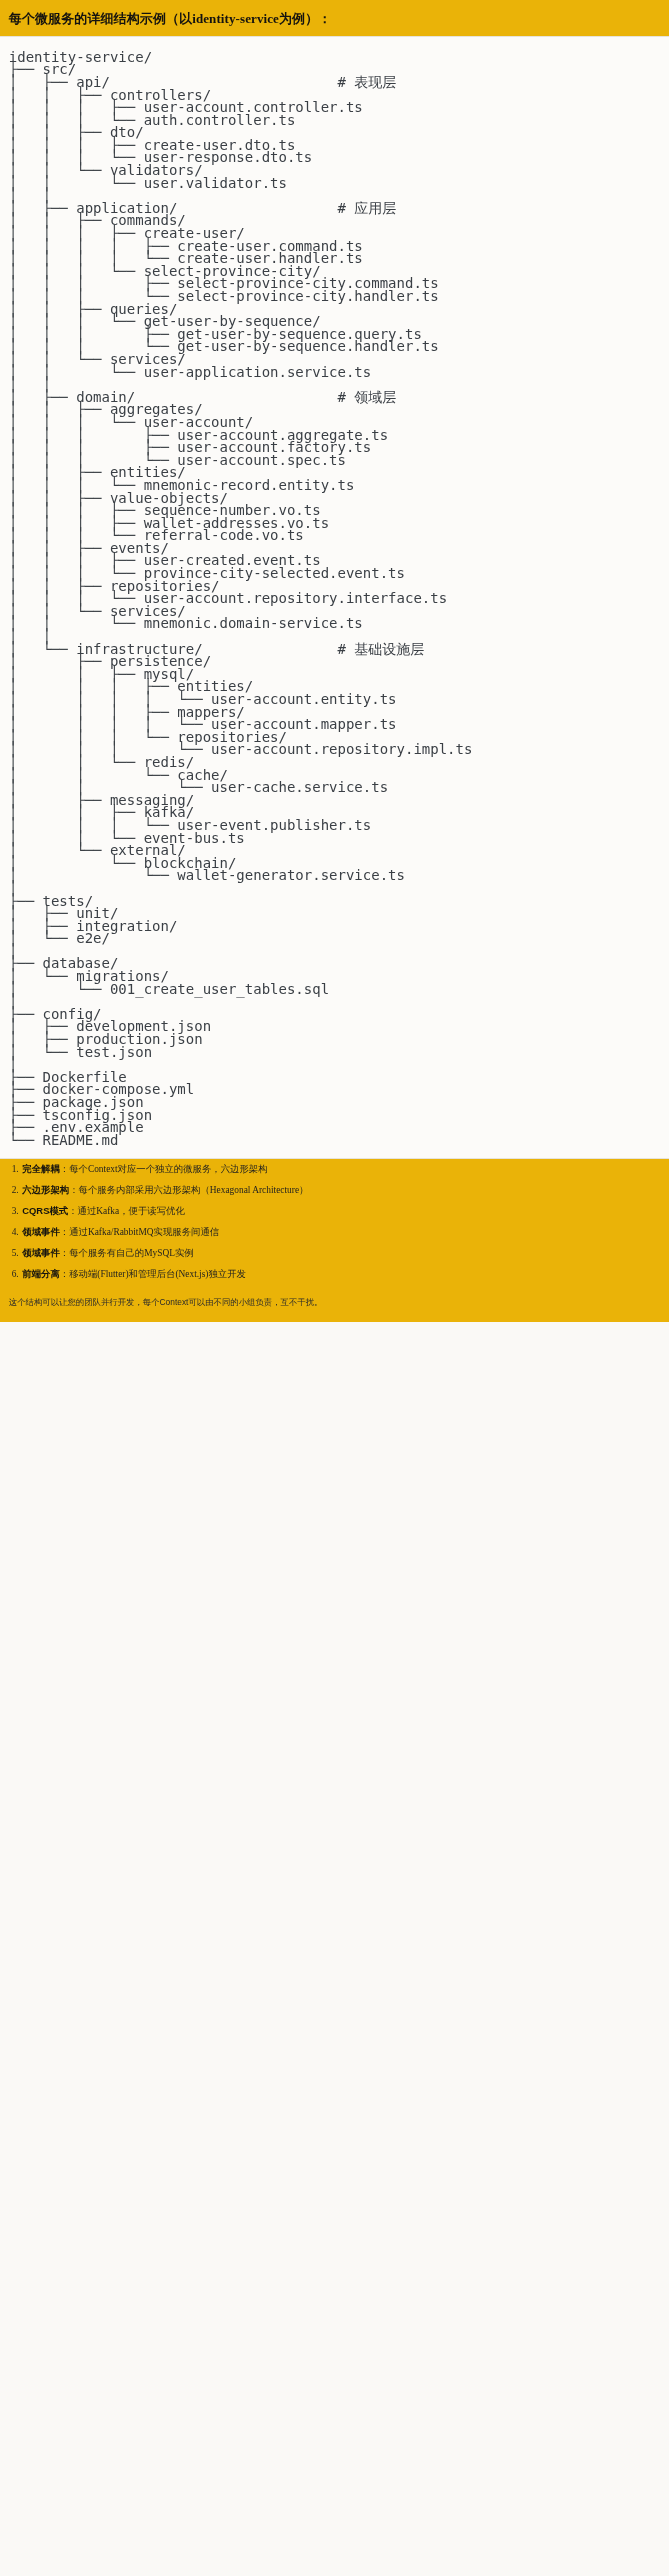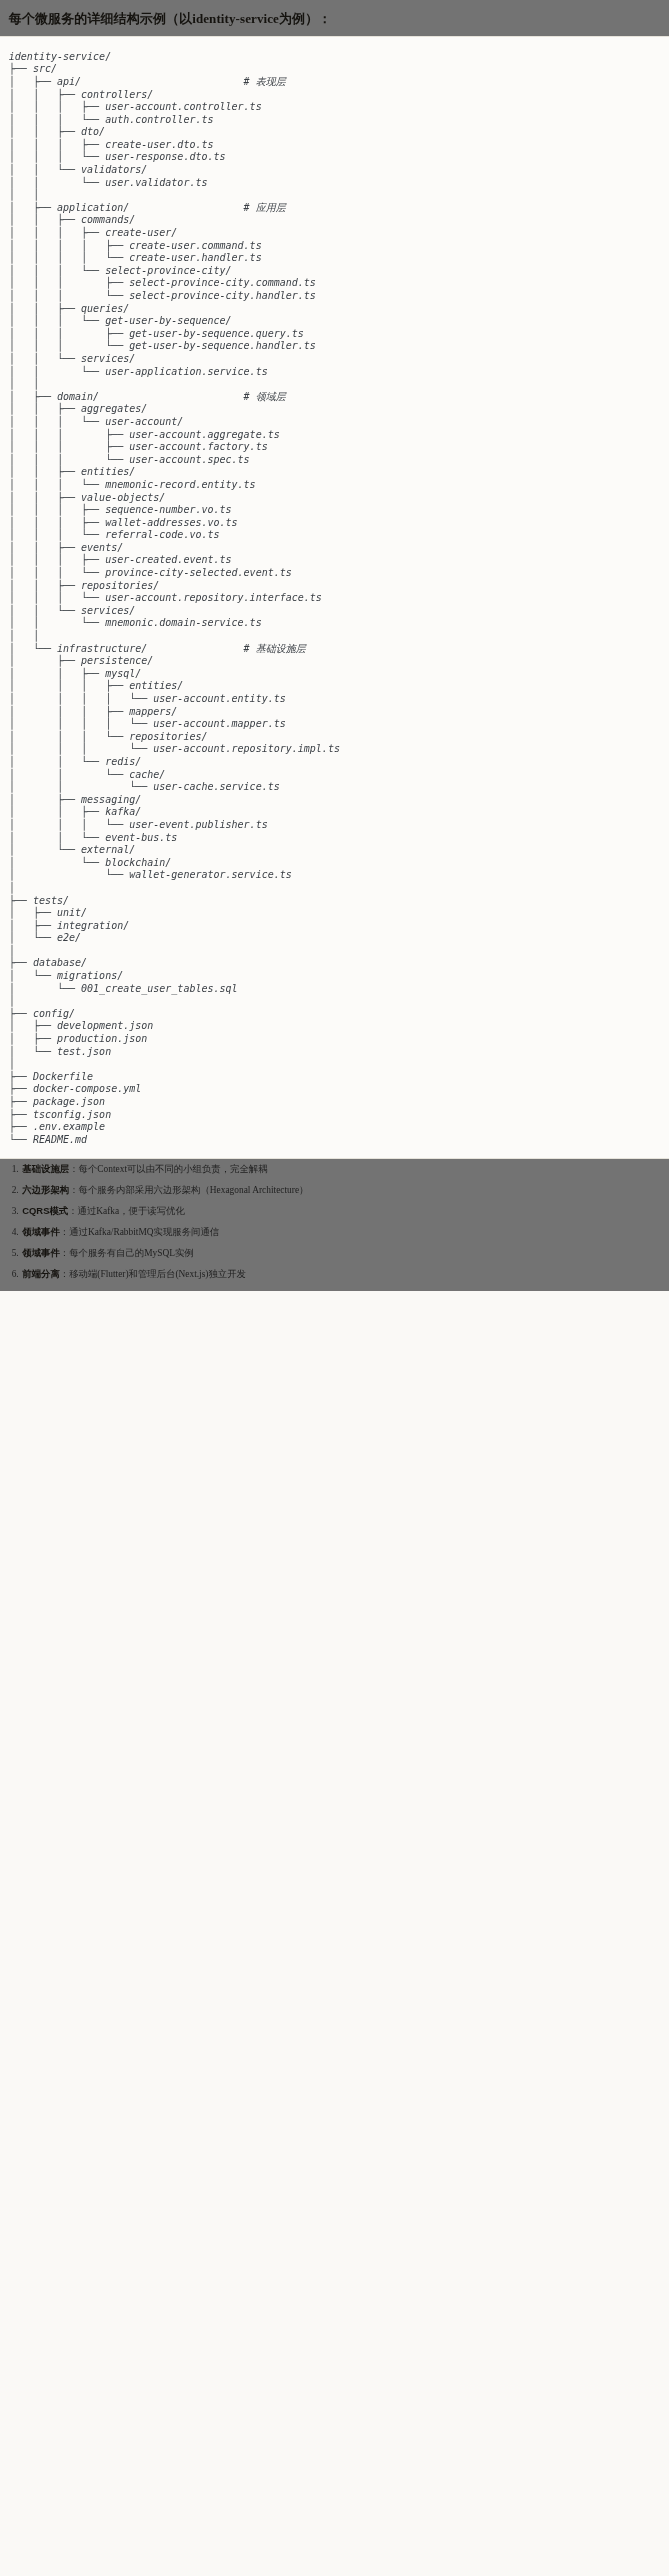--- a/index.html
+++ b/index.html
@@ -9,21 +9,21 @@
   }
   body {
     width: 669px;
     font-family: "Liberation Serif", "DejaVu Serif", serif;
     color: #1f1f1f;
     -webkit-font-smoothing: antialiased;
   }
   .page {
     width: 669px;
     box-sizing: border-box;
-    background: #737373;
+    background: #eab308;
     padding: 0;
     position: relative;
   }
 
   
   .doc-title {
     font-family: "Liberation Sans", "DejaVu Sans", sans-serif;
     font-weight: bold;
     font-size: 13px;
     line-height: 1.35;
@@ -46,28 +46,27 @@
   
   .codeblock {
     background: #fcfbf9;
     padding: 13.8px 0 11.3px 0;
     margin: 0;
     width: 100%;
     box-sizing: border-box;
   }
   .tree {
     font-family: "DejaVu Sans Mono", "Liberation Mono", monospace;
-    font-size: 10px;
+    font-size: 14px;
     line-height: 12.6px;
     color: #3a3f45;
     white-space: pre;
     padding: 0 8.8px;
     margin: 0;
     tab-size: 4;
-    font-style: italic;
   }
   .tree .ln {
     display: block;
     white-space: pre;
     height: 12.6px;
   }
 
   
   .section-heading {
     font-family: "Liberation Sans", "DejaVu Sans", sans-serif;
@@ -117,23 +116,24 @@
   <div class="rule"></div>
 
   <div class="codeblock">
     <pre class="tree" id="tree-render"><span class="ln">identity-service/</span><span class="ln">├── src/</span><span class="ln">│   ├── api/                           # 表现层</span><span class="ln">│   │   ├── controllers/</span><span class="ln">│   │   │   ├── user-account.controller.ts</span><span class="ln">│   │   │   └── auth.controller.ts</span><span class="ln">│   │   ├── dto/</span><span class="ln">│   │   │   ├── create-user.dto.ts</span><span class="ln">│   │   │   └── user-response.dto.ts</span><span class="ln">│   │   └── validators/</span><span class="ln">│   │       └── user.validator.ts</span><span class="ln">│   │</span><span class="ln">│   ├── application/                   # 应用层</span><span class="ln">│   │   ├── commands/</span><span class="ln">│   │   │   ├── create-user/</span><span class="ln">│   │   │   │   ├── create-user.command.ts</span><span class="ln">│   │   │   │   └── create-user.handler.ts</span><span class="ln">│   │   │   └── select-province-city/</span><span class="ln">│   │   │       ├── select-province-city.command.ts</span><span class="ln">│   │   │       └── select-province-city.handler.ts</span><span class="ln">│   │   ├── queries/</span><span class="ln">│   │   │   └── get-user-by-sequence/</span><span class="ln">│   │   │       ├── get-user-by-sequence.query.ts</span><span class="ln">│   │   │       └── get-user-by-sequence.handler.ts</span><span class="ln">│   │   └── services/</span><span class="ln">│   │       └── user-application.service.ts</span><span class="ln">│   │</span><span class="ln">│   ├── domain/                        # 领域层</span><span class="ln">│   │   ├── aggregates/</span><span class="ln">│   │   │   └── user-account/</span><span class="ln">│   │   │       ├── user-account.aggregate.ts</span><span class="ln">│   │   │       ├── user-account.factory.ts</span><span class="ln">│   │   │       └── user-account.spec.ts</span><span class="ln">│   │   ├── entities/</span><span class="ln">│   │   │   └── mnemonic-record.entity.ts</span><span class="ln">│   │   ├── value-objects/</span><span class="ln">│   │   │   ├── sequence-number.vo.ts</span><span class="ln">│   │   │   ├── wallet-addresses.vo.ts</span><span class="ln">│   │   │   └── referral-code.vo.ts</span><span class="ln">│   │   ├── events/</span><span class="ln">│   │   │   ├── user-created.event.ts</span><span class="ln">│   │   │   └── province-city-selected.event.ts</span><span class="ln">│   │   ├── repositories/</span><span class="ln">│   │   │   └── user-account.repository.interface.ts</span><span class="ln">│   │   └── services/</span><span class="ln">│   │       └── mnemonic.domain-service.ts</span><span class="ln">│   │</span><span class="ln">│   └── infrastructure/                # 基础设施层</span><span class="ln">│       ├── persistence/</span><span class="ln">│       │   ├── mysql/</span><span class="ln">│       │   │   ├── entities/</span><span class="ln">│       │   │   │   └── user-account.entity.ts</span><span class="ln">│       │   │   ├── mappers/</span><span class="ln">│       │   │   │   └── user-account.mapper.ts</span><span class="ln">│       │   │   └── repositories/</span><span class="ln">│       │   │       └── user-account.repository.impl.ts</span><span class="ln">│       │   └── redis/</span><span class="ln">│       │       └── cache/</span><span class="ln">│       │           └── user-cache.service.ts</span><span class="ln">│       ├── messaging/</span><span class="ln">│       │   ├── kafka/</span><span class="ln">│       │   │   └── user-event.publisher.ts</span><span class="ln">│       │   └── event-bus.ts</span><span class="ln">│       └── external/</span><span class="ln">│           └── blockchain/</span><span class="ln">│               └── wallet-generator.service.ts</span><span class="ln">│</span><span class="ln">├── tests/</span><span class="ln">│   ├── unit/</span><span class="ln">│   ├── integration/</span><span class="ln">│   └── e2e/</span><span class="ln">│</span><span class="ln">├── database/</span><span class="ln">│   └── migrations/</span><span class="ln">│       └── 001_create_user_tables.sql</span><span class="ln">│</span><span class="ln">├── config/</span><span class="ln">│   ├── development.json</span><span class="ln">│   ├── production.json</span><span class="ln">│   └── test.json</span><span class="ln">│</span><span class="ln">├── Dockerfile</span><span class="ln">├── docker-compose.yml</span><span class="ln">├── package.json</span><span class="ln">├── tsconfig.json</span><span class="ln">├── .env.example</span><span class="ln">└── README.md</span></pre>
   </div>
 
   <div class="rule"></div>
 
 
   <ol class="keypoints" id="keypoints-render">
-      <li><span class="kp-term">基础设施层</span><span>：</span><span class="kp-desc">每个Context可以由不同的小组负责，完全解耦</span></li>
+      <li><span class="kp-term">完全解耦</span><span>：</span><span class="kp-desc">每个Context对应一个独立的微服务，六边形架构</span></li>
       <li><span class="kp-term">六边形架构</span><span>：</span><span class="kp-desc">每个服务内部采用六边形架构（Hexagonal Architecture）</span></li>
       <li><span class="kp-term">CQRS模式</span><span>：</span><span class="kp-desc">通过Kafka，便于读写优化</span></li>
       <li><span class="kp-term">领域事件</span><span>：</span><span class="kp-desc">通过Kafka/RabbitMQ实现服务间通信</span></li>
       <li><span class="kp-term">领域事件</span><span>：</span><span class="kp-desc">每个服务有自己的MySQL实例</span></li>
       <li><span class="kp-term">前端分离</span><span>：</span><span class="kp-desc">移动端(Flutter)和管理后台(Next.js)独立开发</span></li>
     </ol>
 
+  <p class="closing">这个结构可以让您的团队并行开发，每个Context可以由不同的小组负责，互不干扰。</p>
 
 </div>
 
 
 </body></html>

